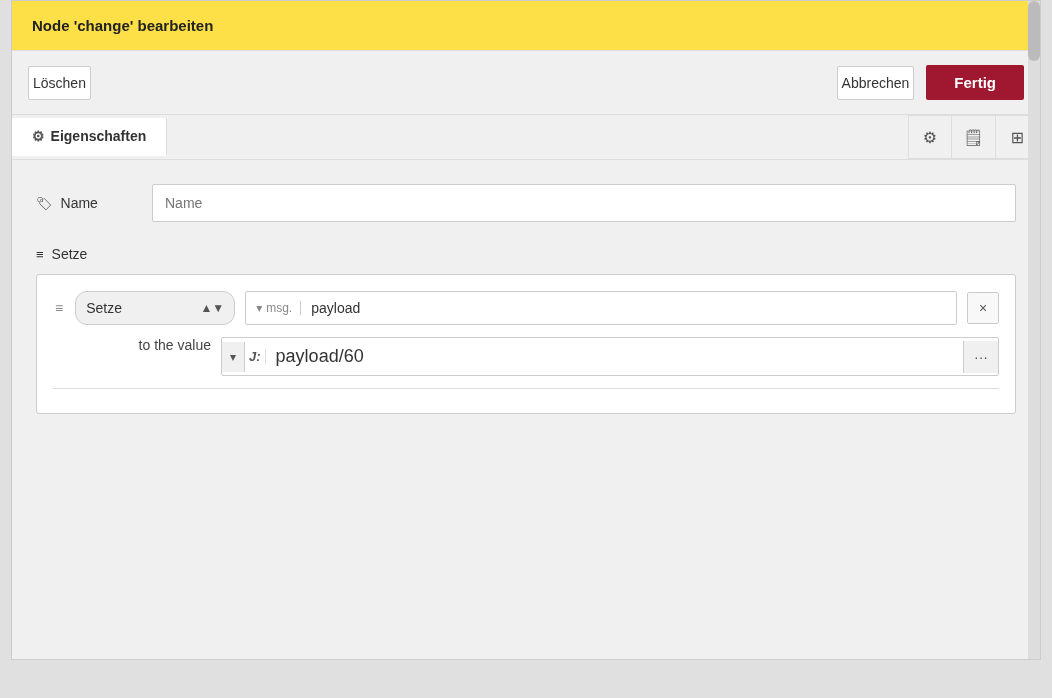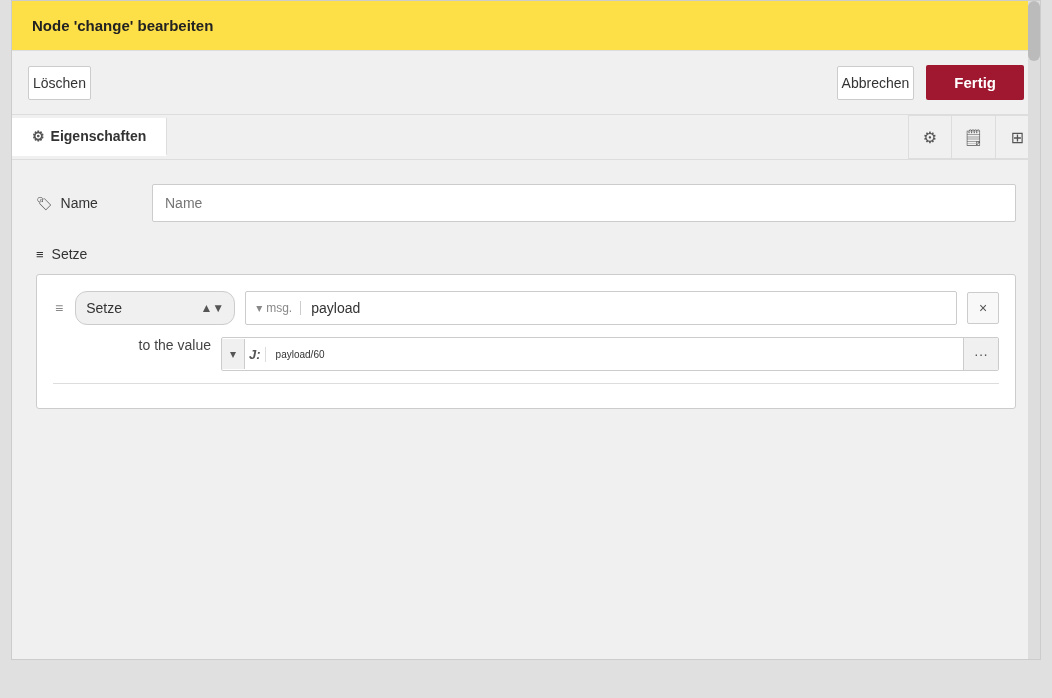--- a/index.html
+++ b/index.html
@@ -434,21 +434,21 @@
           </div>
         </div>
 
         <div class="value-row">
           <span class="value-label">to the value</span>
           <div class="value-field">
             <div class="type-selector">
               <span>▾</span>
             </div>
             <span class="type-indicator">J:</span>
-            <input type="text" style="flex: 1 1 0%; border: none; padding: 8px 10px; font-size: 10px; color: rgb(51, 51, 51); outline: none;" value="payload/60">
+            <input type="text" style="flex: 1 1 0%; border: none; padding: 8px 10px; font-size: 18px; color: rgb(51, 51, 51); outline: none;" value="payload/60">
             <div class="more-btn">
               <span>···</span>
             </div>
           </div>
         </div>
 
         <hr class="divider">
       </div>
     </div>
   </div>

